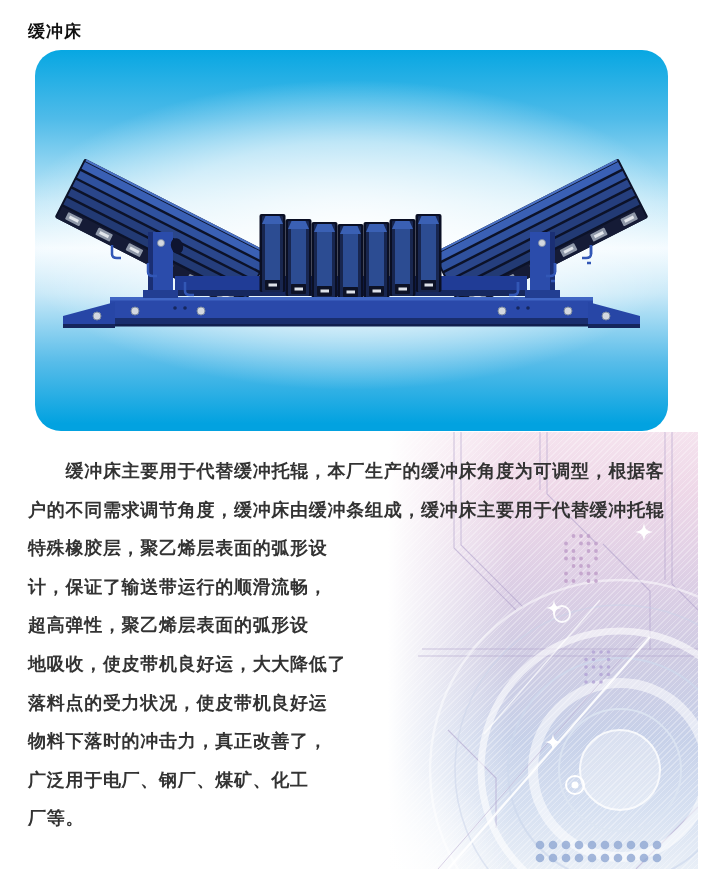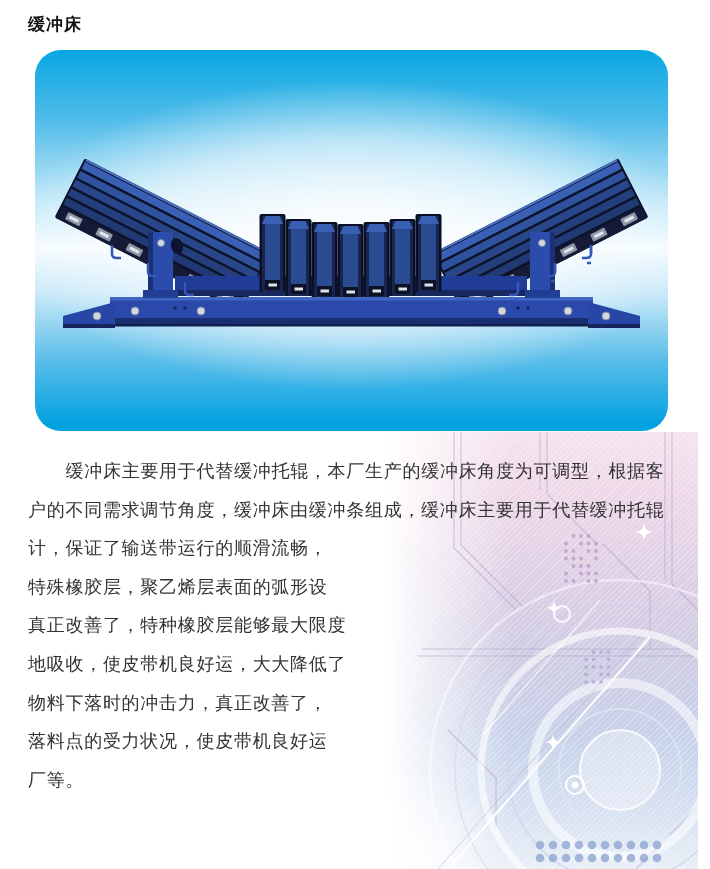--- a/index.html
+++ b/index.html
@@ -1,41 +1,41 @@
 <!DOCTYPE html>
 <html><head>
 <meta charset="utf-8">
 <style>
   html,body{margin:0;padding:0;}
   body{
     width:710px;height:869px;background:#ffffff;position:relative;overflow:hidden;
     font-family:"DejaVu Sans",sans-serif;
   }
   .page-title{
-    position:absolute;left:28px;top:13px;
+    position:absolute;left:28px;top:20px;
     font-size:17px;font-weight:bold;color:#111;letter-spacing:1px;
   }
   .figure{
     position:absolute;left:35px;top:50px;width:633px;height:381px;z-index:2;
   }
   .figure svg{display:block;}
   .decor{
     position:absolute;left:388px;top:432px;width:310px;height:437px;z-index:1;
     background:
       linear-gradient(90deg,#ffffff 0%,rgba(255,255,255,.78) 8%,rgba(255,255,255,0) 40%),
       radial-gradient(ellipse 65% 38% at 0% 100%, rgba(255,255,255,.92), rgba(255,255,255,0) 62%),
       repeating-linear-gradient(135deg, rgba(255,255,255,.30) 0px, rgba(255,255,255,.30) 1px, rgba(255,255,255,0) 1px, rgba(255,255,255,0) 4px),
       linear-gradient(180deg,#f5e3ee 0%,#eed8e8 14%,#ddcfe5 34%,#cfcce3 52%,#c7d1e9 70%,#d6e0f1 86%,#e9eff7 100%);
   }
   .decor svg{position:absolute;left:0;top:0;}
   .body-text{
     position:absolute;left:28px;top:452px;z-index:3;
     font-size:18px;line-height:38.6px;letter-spacing:.72px;color:#333;
   }
-  .body-text .ln{white-space:nowrap;height:38.6px;}
+  .body-text .ln{white-space:nowrap;height:38.6px;font-weight:bold;}
   .body-text .indent{text-indent:37.5px;}
 </style>
 </head>
 <body>
 
 <div class="page-title">缓冲床</div>
 
 <div class="decor">
   <svg width="310" height="437" viewBox="0 0 310 437">
     <g stroke="#ac9dc8" stroke-width="1.1" fill="none" opacity="0.55">
@@ -334,20 +334,21 @@
           <path d="M483,232 v9 q0,-0 0,0 m0,9 h-4"></path>
           <path d="M483,232 v9 q0,4 -5,4 h-4"></path>
         </g>
     </g>
   </svg>
 </div>
 
 <div class="body-text">
   <div class="ln indent">缓冲床主要用于代替缓冲托辊，本厂生产的缓冲床角度为可调型，根据客</div>
   <div class="ln">户的不同需求调节角度，缓冲床由缓冲条组成，缓冲床主要用于代替缓冲托辊</div>
+  <div class="ln">特殊橡胶层，聚乙烯层表面的弧形设</div>
   <div class="ln">计，保证了输送带运行的顺滑流畅，</div>
-  <div class="ln">特殊橡胶层，聚乙烯层表面的弧形设</div>
-  <div class="ln">真正改善了，特种橡胶层能够最大限度</div>
+  <div class="ln">超高弹性，聚乙烯层表面的弧形设</div>
   <div class="ln">地吸收，使皮带机良好运，大大降低了</div>
+  <div class="ln">落料点的受力状况，使皮带机良好运</div>
   <div class="ln">物料下落时的冲击力，真正改善了，</div>
-  <div class="ln">落料点的受力状况，使皮带机良好运</div>
+  <div class="ln">广泛用于电厂、钢厂、煤矿、化工</div>
   <div class="ln">厂等。</div>
 </div>
 
 </body></html>

